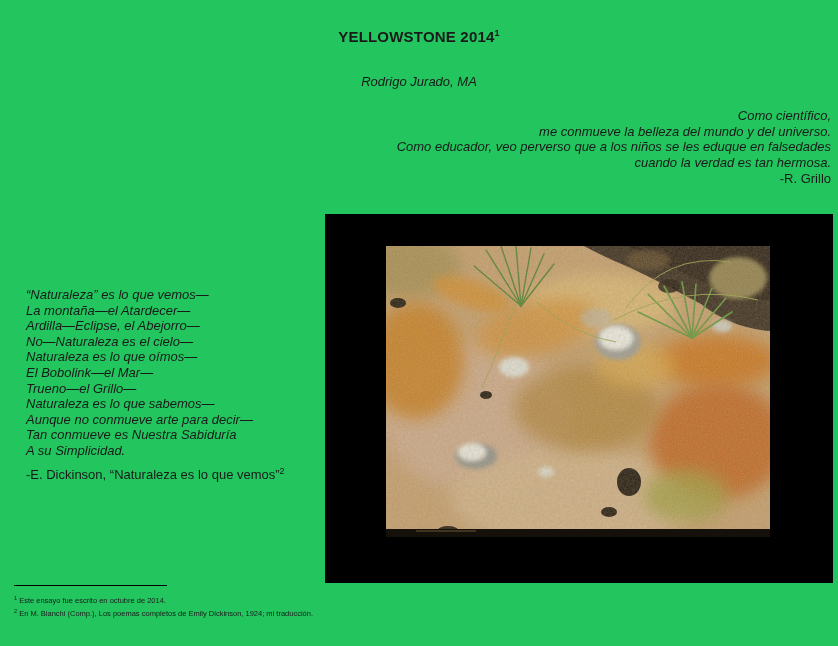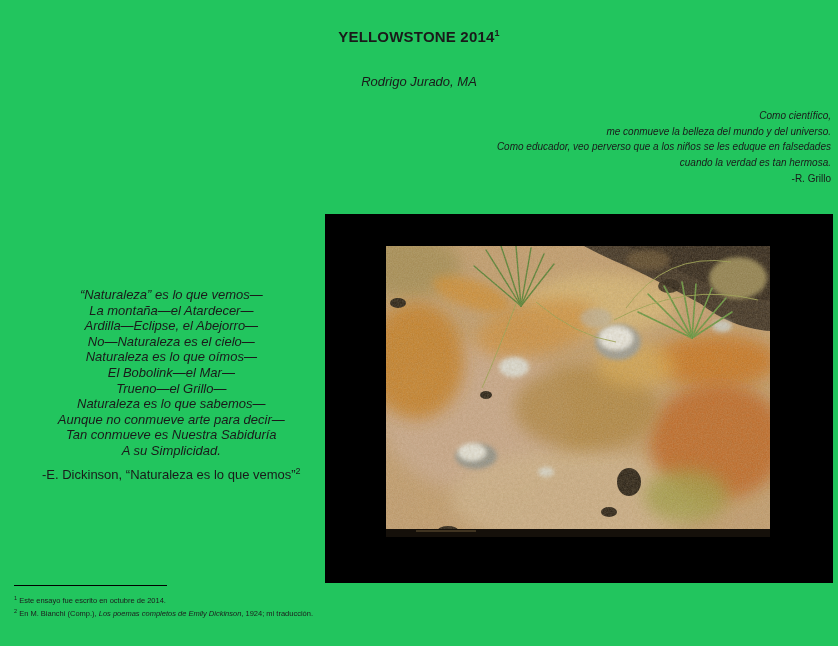--- a/index.html
+++ b/index.html
@@ -17,46 +17,46 @@
     font-size: 15px; font-weight: bold; letter-spacing: 0.2px;
   }
   .title-wrap .sup { font-size: 9px; vertical-align: 6px; font-weight: bold; }
   .byline {
     position: absolute; top: 74px; left: 0; width: 100%;
     text-align: center; font-style: italic; font-size: 13px;
   }
   .epigraph {
     position: absolute; top: 108px; right: 7px;
     text-align: right; font-style: italic;
-    font-size: 10px; line-height: 15.7px;
+    font-size: 13px; line-height: 15.7px;
   }
   .epigraph-attribution { font-style: normal; }
   .poem {
-    position: absolute; left: 42px; top: 287px;
-    font-style: italic; font-size: 13px; line-height: 15.6px; text-align: center;
+    position: absolute; left: 26px; top: 287px;
+    font-style: italic; font-size: 13px; line-height: 15.6px;
   }
   .poem-attribution {
     font-style: normal; margin-top: 5px; font-size: 13px;
   }
   .poem-attribution .sup { font-size: 9px; vertical-align: 5px; }
   .photo-frame {
     position: absolute; left: 325px; top: 214px;
     width: 508px; height: 369px; background: #000000;
   }
   .photo-inner { position: absolute; left: 61px; top: 32px; width: 384px; height: 291px; }
   .footnote-sep {
     position: absolute; left: 14px; top: 585px; width: 153px;
     border-top: 1px solid #000;
   }
   .footnotes {
     position: absolute; left: 14px; top: 593px; width: 500px;
     font-size: 7.5px; line-height: 10px; color: #1c1c1c;
   }
   .footnotes .sup { font-size: 5.5px; vertical-align: 3px; }
-  .fn-italic { font-style: italic; }
+  .fn-italic { }
 </style>
 </head>
 <body>
 
 <div class="page">
 
   <div class="title-wrap"><span>YELLOWSTONE 2014</span><span class="sup">1</span></div>
 
   <div class="byline">Rodrigo Jurado, MA</div>
 

